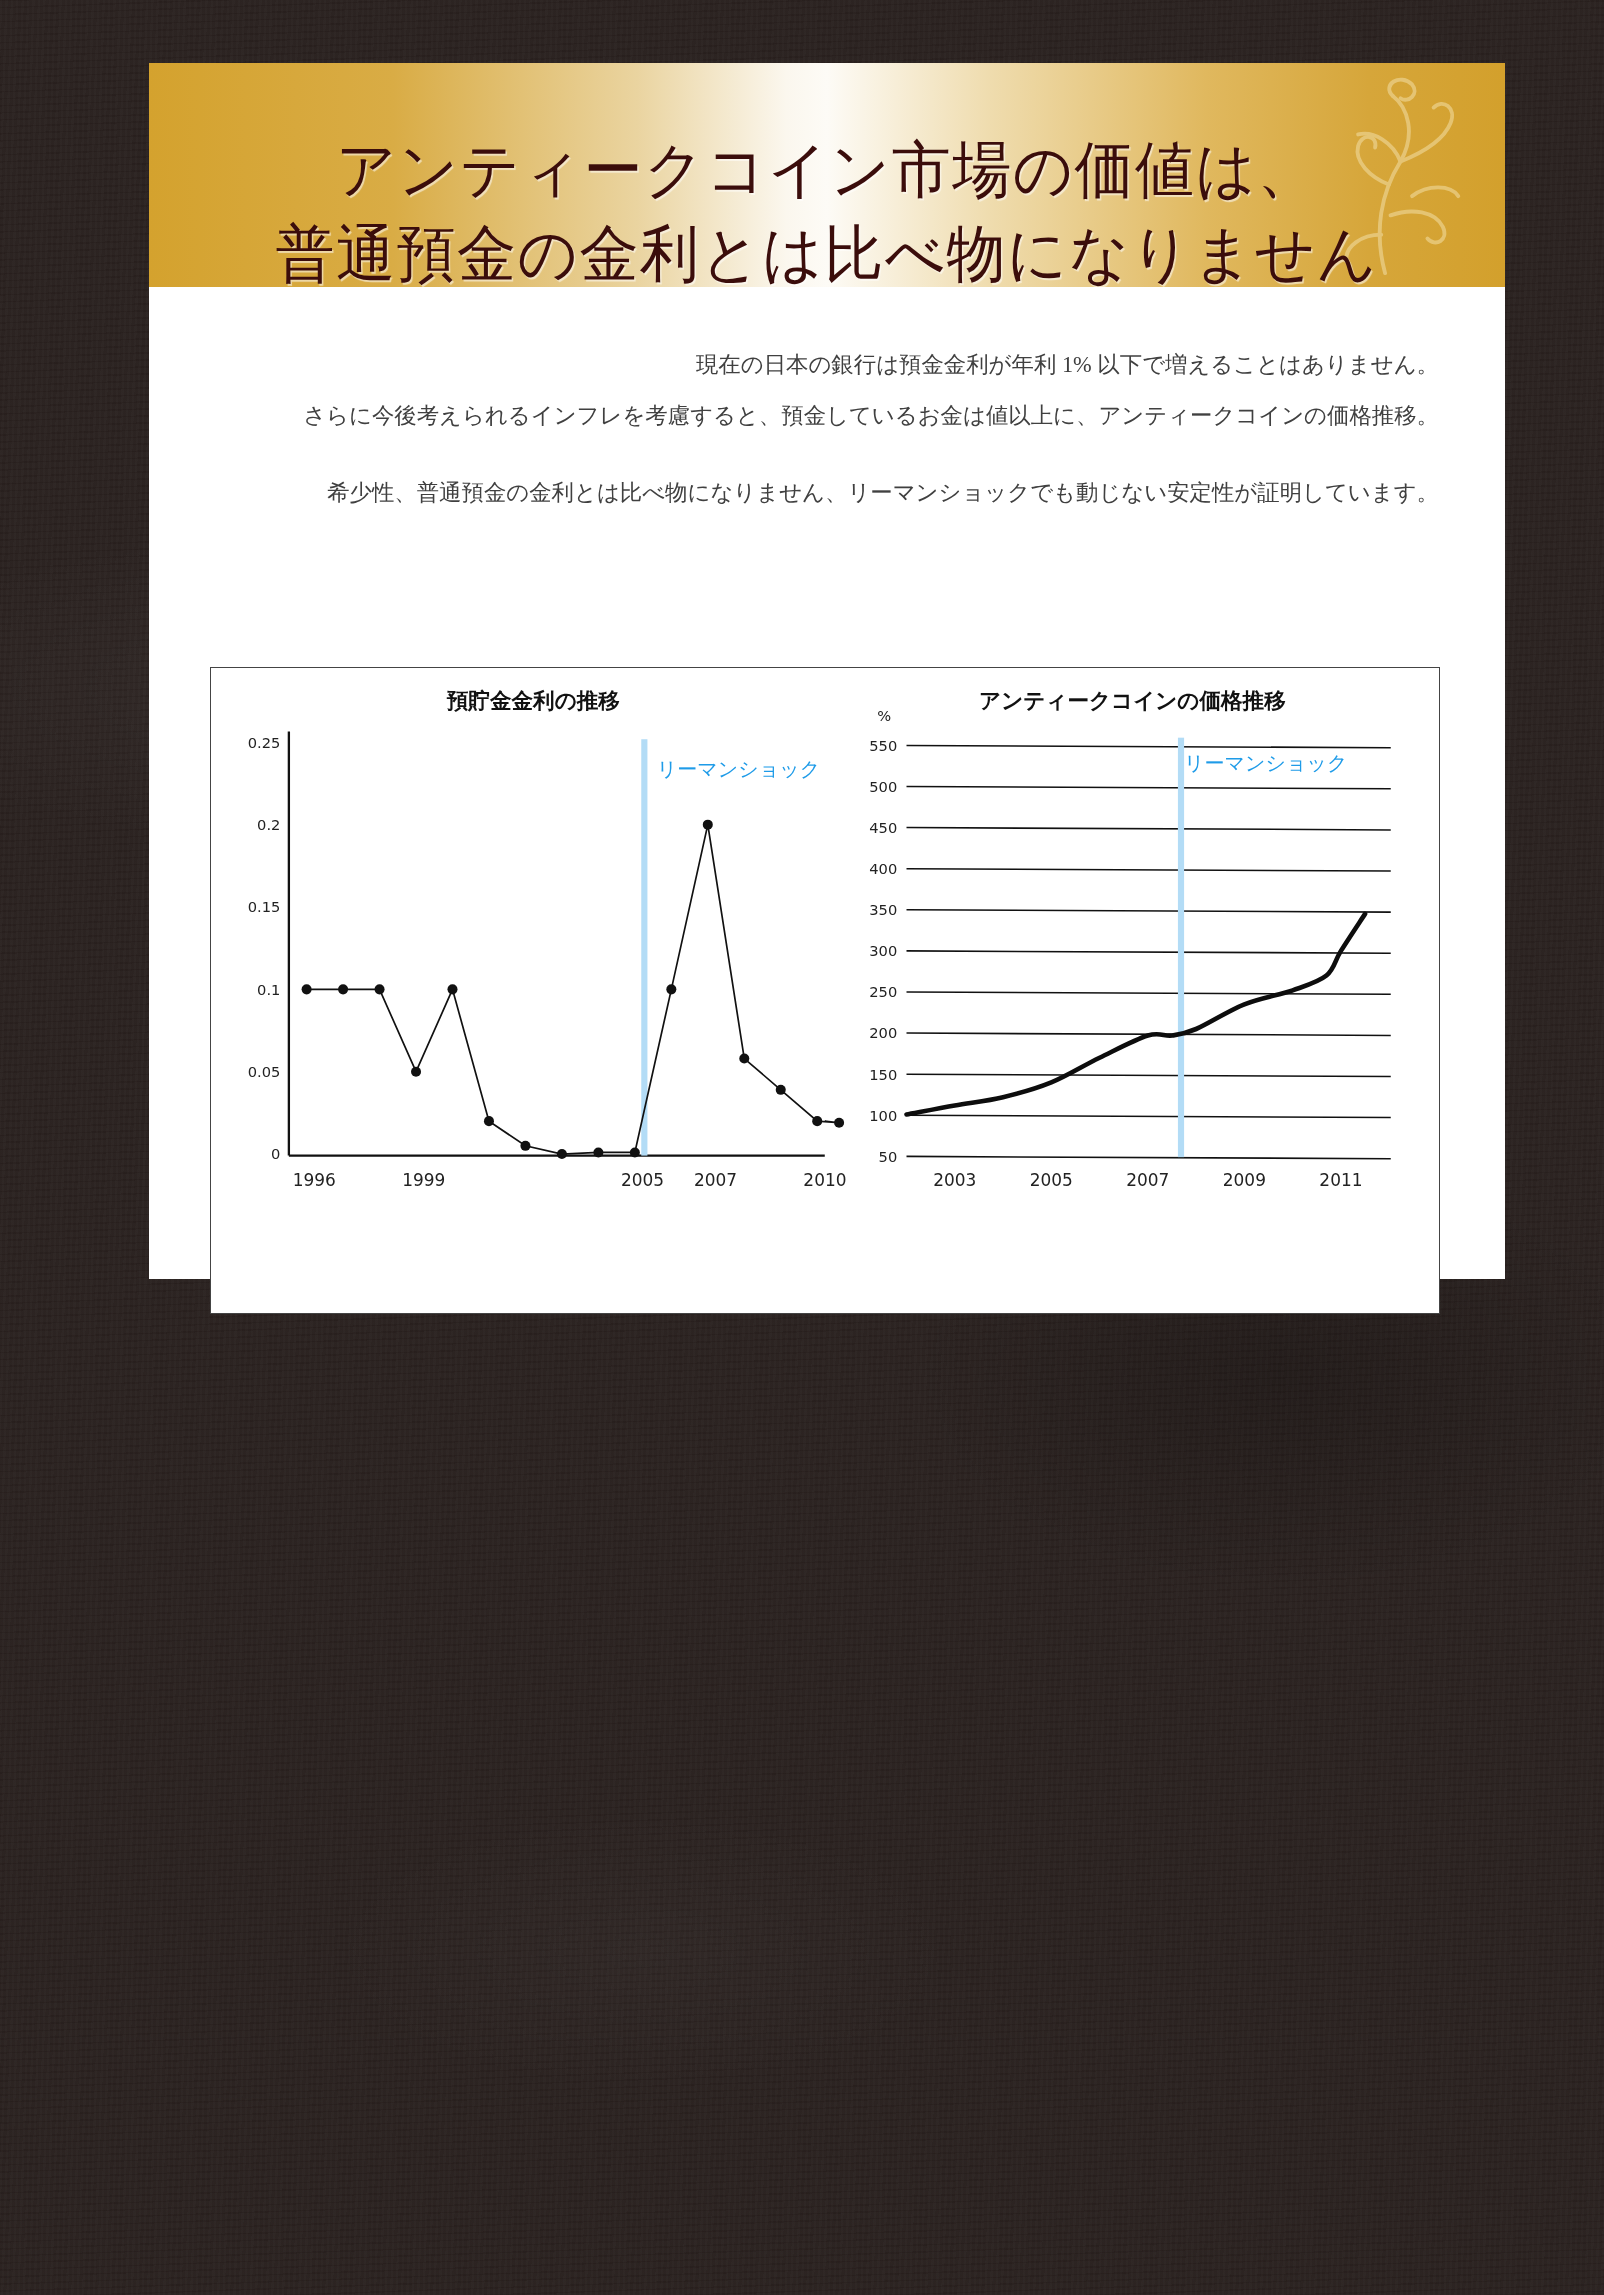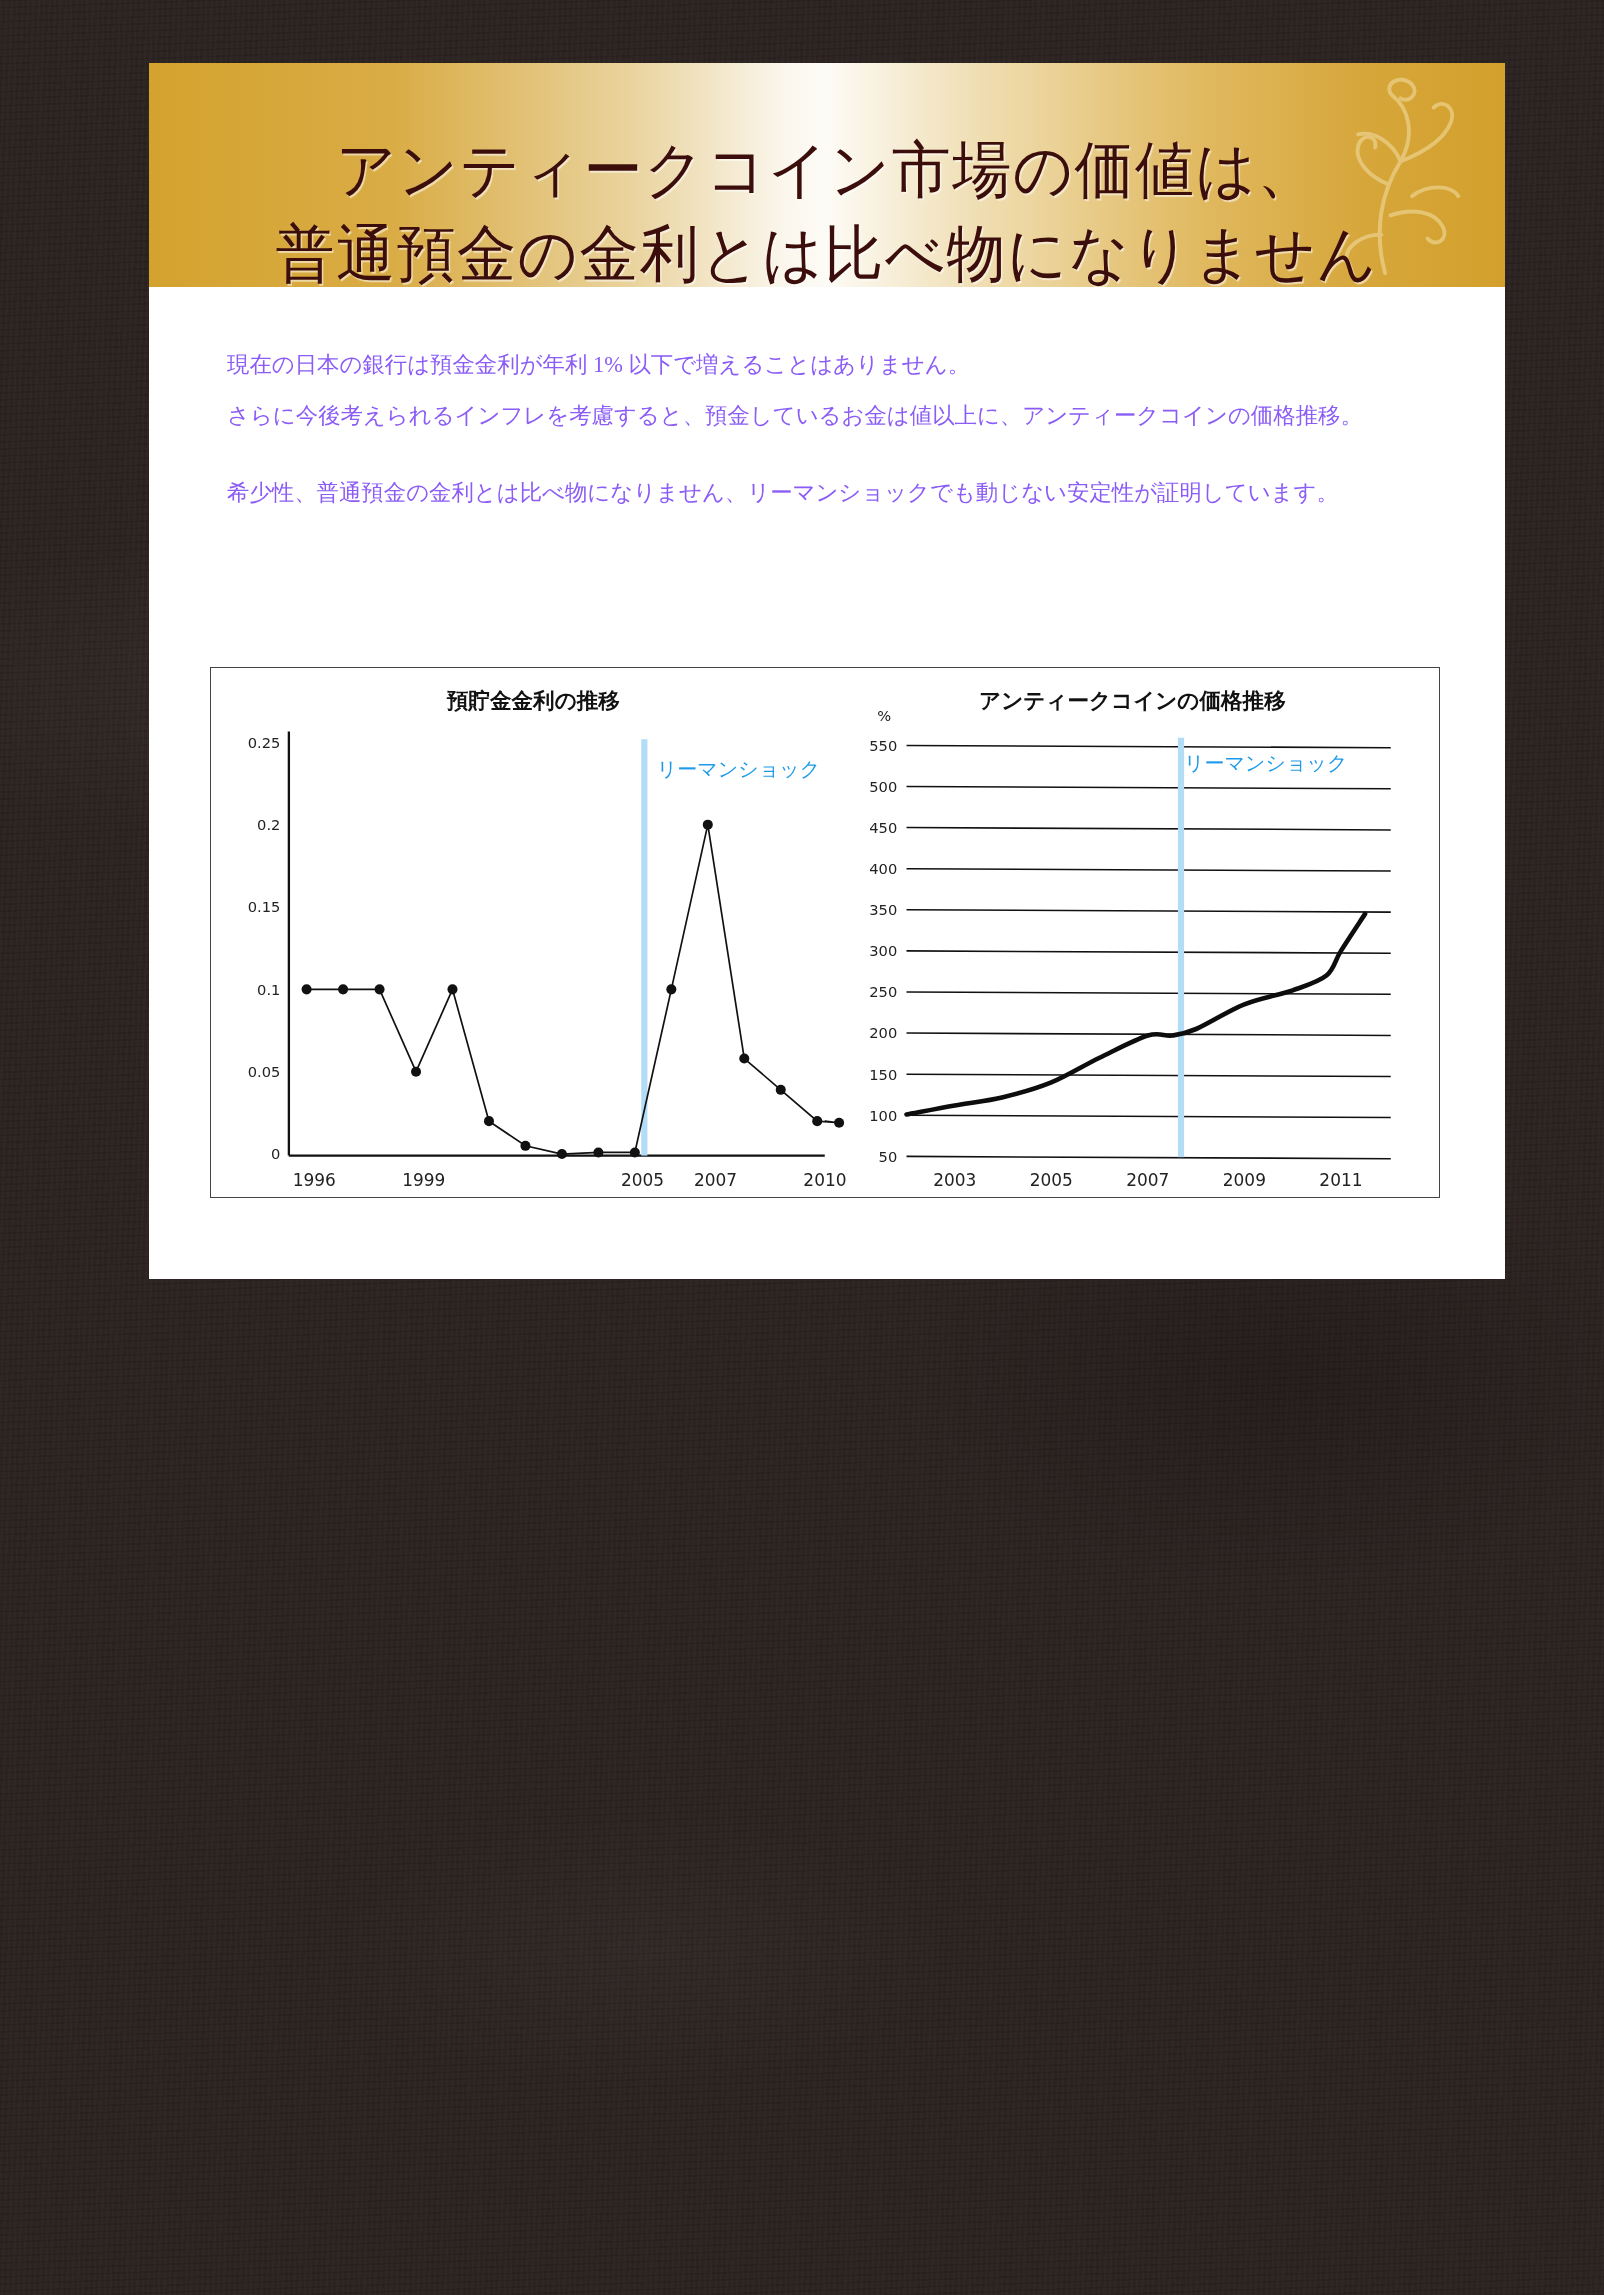--- a/index.html
+++ b/index.html
@@ -50,35 +50,36 @@
     font-size: 59px;
     line-height: 80px;
     letter-spacing: 1.5px;
     text-shadow: 1.5px 2.3px 0.8px rgba(255,255,255,0.55);
     font-weight: normal;
     transform: scaleY(1.05);
   }
   .hero-title span { display: block; }
   .body-text {
     position: absolute;
-    left: 78px; top: 276px;
+    left: 56px; top: 276px;
     width: 1234px;
     font-family: "Liberation Serif", "DejaVu Serif", serif;
     font-size: 22.4px;
-    color: #8b5cf6;
+    color: #404040;
+    text-align: right;
   }
   .body-text p { margin: 0; line-height: 51px; white-space: nowrap; }
   .body-text .para { margin-bottom: 26px; }
 
   .chart-box {
     position: absolute;
     left: 61px;   
     top: 604px;   
     width: 1230px;
-    height: 531px;
+    height: 647px;
     border: 1.5px solid #444;
     box-sizing: border-box;
     background: #fff;
   }
   .chart-box svg { position: absolute; left: 0; top: 0; }
   .chart-title {
     font-family: "DejaVu Serif", "Liberation Serif", serif;
     font-weight: bold;
     font-size: 28px;
     fill: #111;

